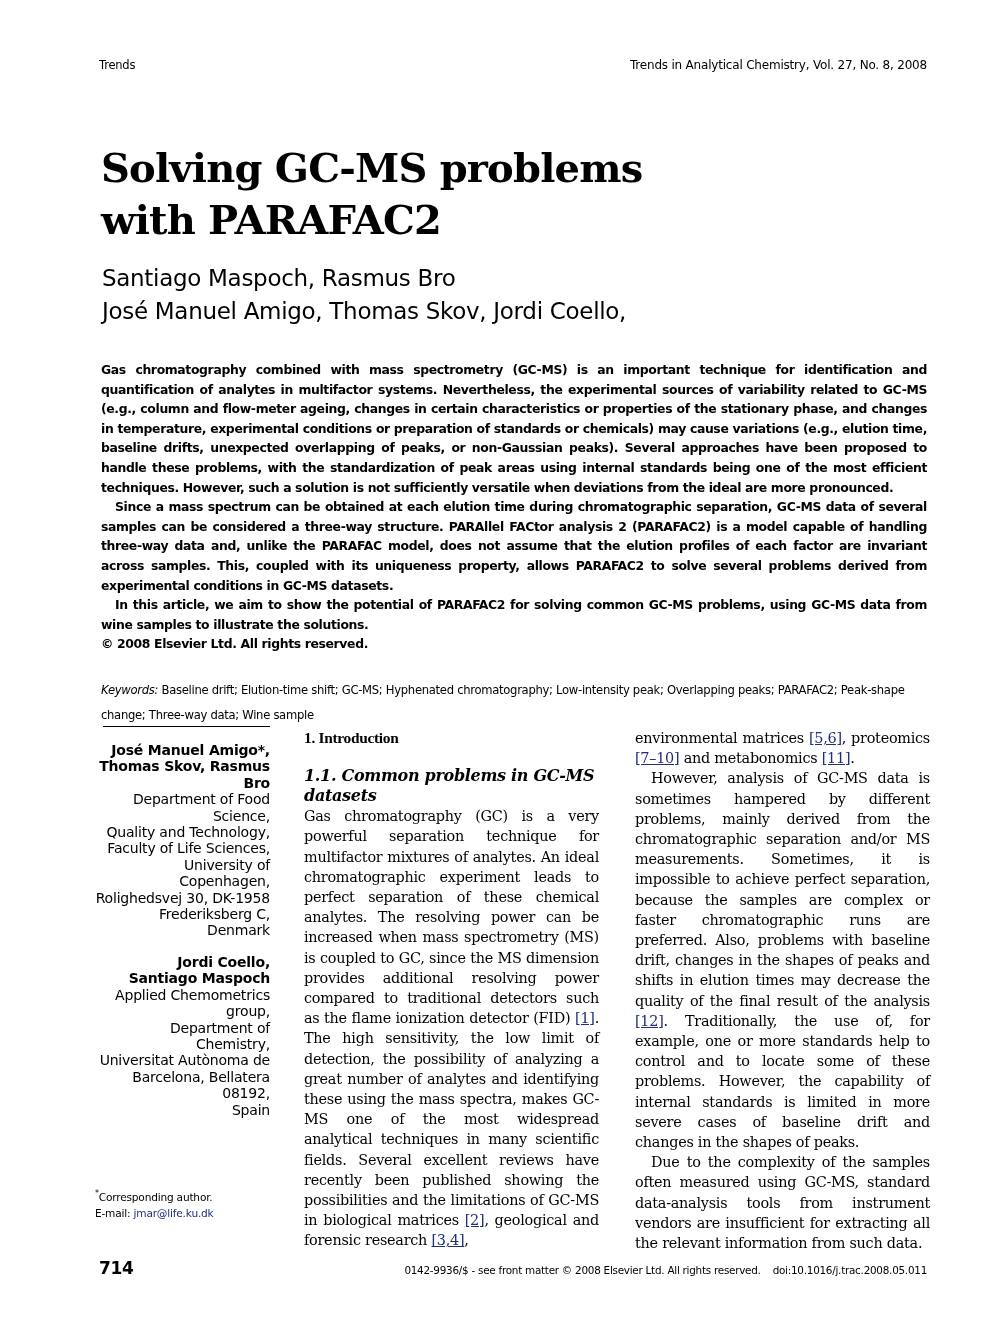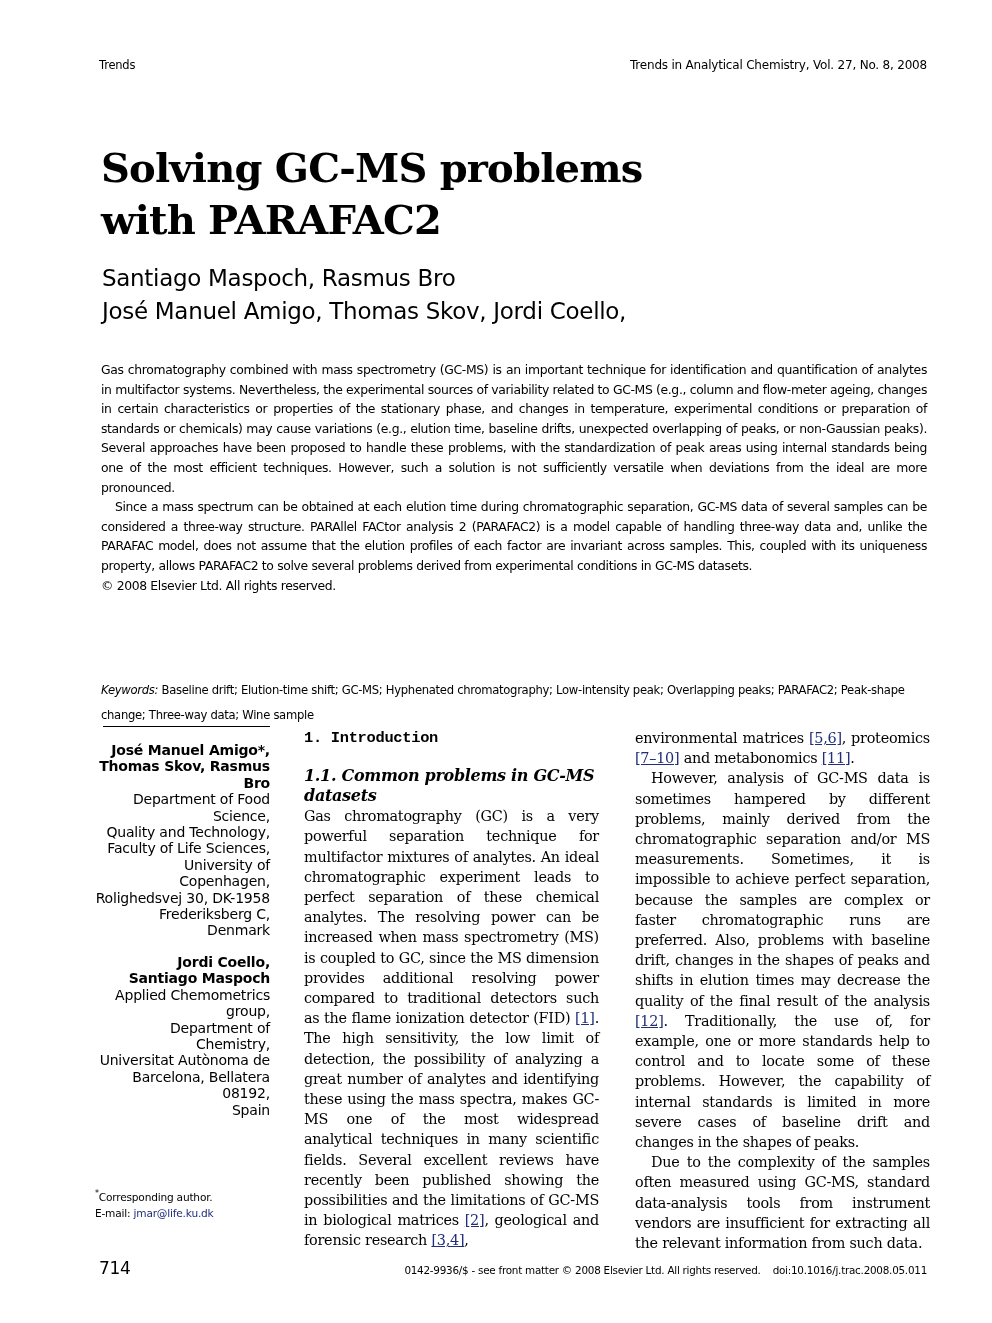--- a/index.html
+++ b/index.html
@@ -68,21 +68,21 @@
   }
   .authors .aline { display: block; }
 
   
   .abstract {
     position: absolute;
     left: 84px;
     top: 360px;
     width: 826px;
     font-family: "DejaVu Sans", sans-serif;
-    font-weight: normal;
+    font-weight: bold;
     font-size: 12.4px;
     line-height: 19.6px;
     text-align: justify;
     letter-spacing: -0.35px;
     color: #000;
   }
   .abstract p {
     margin: 0;
     text-indent: 14px;
   }
@@ -166,21 +166,21 @@
   .col.right { left: 618px; }
 
   .col p {
     margin: 0;
     text-indent: 16px;
   }
   .col p.noindent { text-indent: 0; }
 
   h2.sec {
     margin: 0 0 18px 0;
-    font-family: Liberation Mono, monospace;
+    font-family: Liberation Serif, serif;
     font-weight: bold;
     font-size: 15.4px;
     line-height: 20px;
     letter-spacing: -0.3px;
   }
   h3.subsec {
     margin: 0 0 1px 0;
     font-family: "DejaVu Serif", serif;
     font-weight: bold;
     font-style: italic;
@@ -195,21 +195,21 @@
   .footer {
     position: absolute;
     left: 82px;
     top: 1258px;
     width: 828px;
     display: flex;
     align-items: baseline;
   }
   .footer .pageno {
     font-family: "DejaVu Sans", sans-serif;
-    font-weight: normal;
+    font-weight: bold;
     font-size: 17px;
     letter-spacing: -0.3px;
   }
   .footer .imprint {
     margin-left: auto;
     font-family: "DejaVu Sans", sans-serif;
     font-size: 10.4px;
     letter-spacing: -0.25px;
     white-space: nowrap;
   }
@@ -231,20 +231,21 @@
   </h1>
 
   <div class="authors">
     <span class="aline">Santiago Maspoch, Rasmus Bro</span>
     <span class="aline">José Manuel Amigo, Thomas Skov, Jordi Coello,</span>
   </div>
 
   <div class="abstract">
     <p class="first">Gas chromatography combined with mass spectrometry (GC-MS) is an important technique for identification and quantification of analytes in multifactor systems. Nevertheless, the experimental sources of variability related to GC-MS (e.g., column and flow-meter ageing, changes in certain characteristics or properties of the stationary phase, and changes in temperature, experimental conditions or preparation of standards or chemicals) may cause variations (e.g., elution time, baseline drifts, unexpected overlapping of peaks, or non-Gaussian peaks). Several approaches have been proposed to handle these problems, with the standardization of peak areas using internal standards being one of the most efficient techniques. However, such a solution is not sufficiently versatile when deviations from the ideal are more pronounced.</p>
     <p>Since a mass spectrum can be obtained at each elution time during chromatographic separation, GC-MS data of several samples can be considered a three-way structure. PARAllel FACtor analysis 2 (PARAFAC2) is a model capable of handling three-way data and, unlike the PARAFAC model, does not assume that the elution profiles of each factor are invariant across samples. This, coupled with its uniqueness property, allows PARAFAC2 to solve several problems derived from experimental conditions in GC-MS datasets.</p>
+    <p>In this article, we aim to show the potential of PARAFAC2 for solving common GC-MS problems, using GC-MS data from wine samples to illustrate the solutions.</p>
     <p class="copy">© 2008 Elsevier Ltd. All rights reserved.</p>
   </div>
 
   <div class="keywords">
     <span class="kw-label">Keywords:</span><span> Baseline drift; Elution-time shift; GC-MS; Hyphenated chromatography; Low-intensity peak; Overlapping peaks; PARAFAC2; Peak-shape change; Three-way data; Wine sample</span>
   </div>
 
   <div class="side-rule"></div>
 
   <div class="sidebar">

